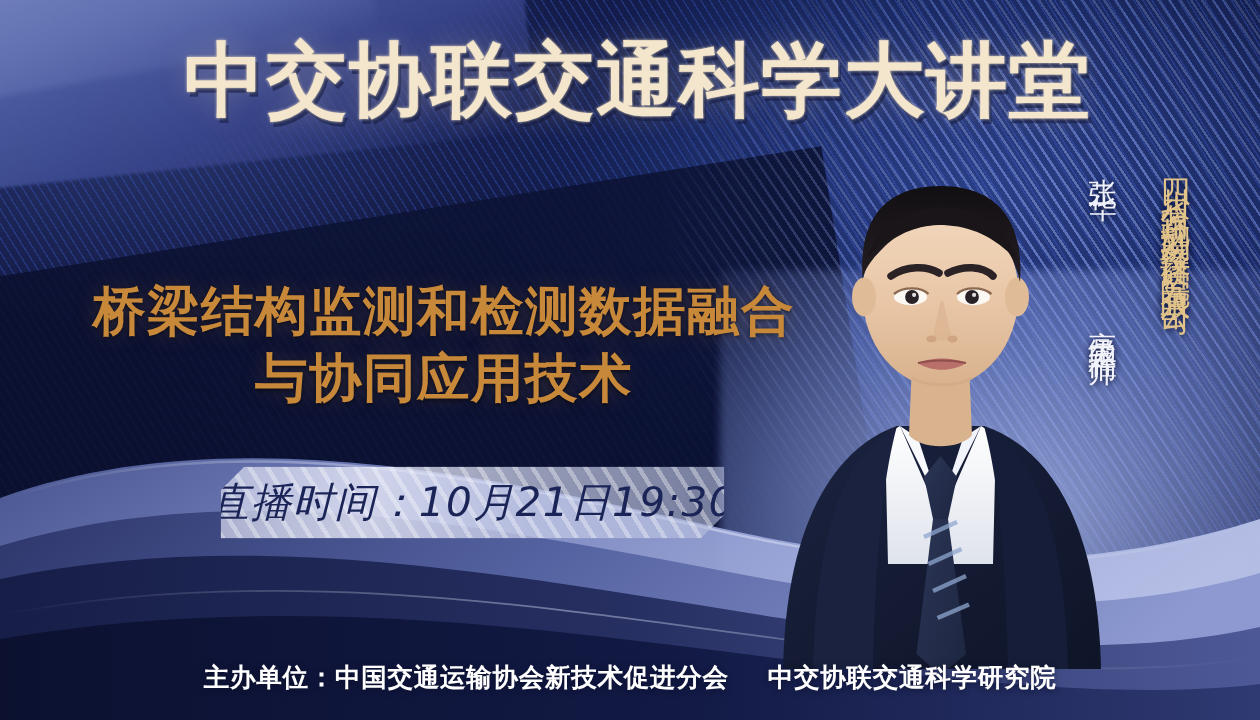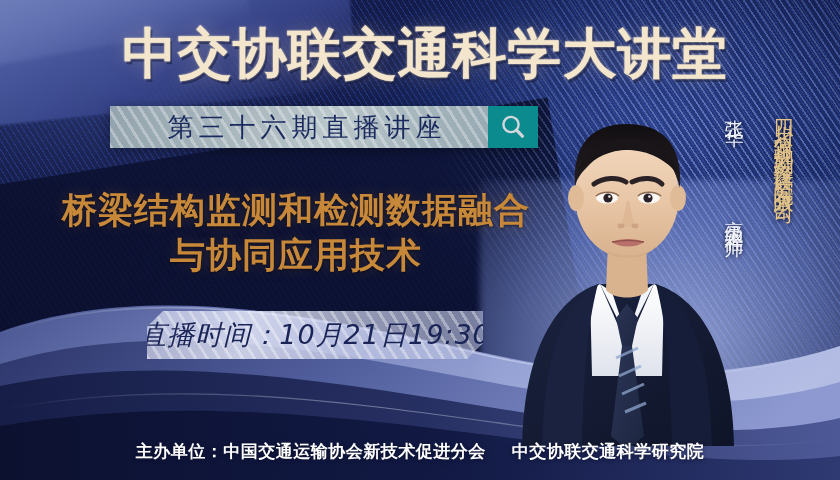--- a/index.html
+++ b/index.html
@@ -114,21 +114,21 @@
     position:relative;
     width:50px;flex:0 0 50px;
     background:#0b8b8d;
     display:flex;align-items:center;justify-content:center;
   }
 
   
   .maintitle{
     position:absolute;left:36px;top:188px;width:520px;
     text-align:center;
-    font-family:Liberation Sans, sans-serif;
+    font-family:Liberation Mono, monospace;
     font-weight:bold;
     font-size:35px;
     line-height:1.28;
     color:#c8883a;
     letter-spacing:1px;
     text-shadow:0 1px 3px rgba(0,0,0,.55), 0 0 14px rgba(200,136,58,.22);
   }
   .maintitle .ln{display:block;white-space:nowrap;}
 
   
@@ -334,30 +334,20 @@
 
       <path d="M100,196 C108,192 124,192 132,196 C124,202 108,202 100,196 Z" fill="#b9706a"></path>
       <path d="M100,196 C110,194 122,194 132,196" stroke="#8e4f4c" stroke-width="1.3" fill="none"></path>
 
       <path d="M96,206 C106,212 126,212 136,206" stroke="#cfa684" stroke-width="2" fill="none" opacity=".6"></path>
     </g>
   </svg>
 
   <div class="headline">中交协联交通科学大讲堂</div>
 
-  <div class="subbar">
-    <div class="subbar-stripes"></div>
-    <div class="subbar-text">第三十六期直播讲座</div>
-    <div class="subbar-search">
-      <svg width="28" height="28" viewBox="0 0 28 28">
-        <circle cx="12" cy="11.5" r="7.6" fill="none" stroke="#d3d7dc" stroke-width="2.4"></circle>
-        <line x1="17.6" y1="17.2" x2="23.4" y2="23.2" stroke="#d3d7dc" stroke-width="3.2" stroke-linecap="round"></line>
-      </svg>
-    </div>
-  </div>
 
   <div class="maintitle">
     <span class="ln">桥梁结构监测和检测数据融合</span>
     <span class="ln">与协同应用技术</span>
   </div>
 
   <div class="timebox">
     <div class="timebox-stripes"></div>
     <div class="timebox-text">直播时间：10月21日19:30</div>
   </div>

